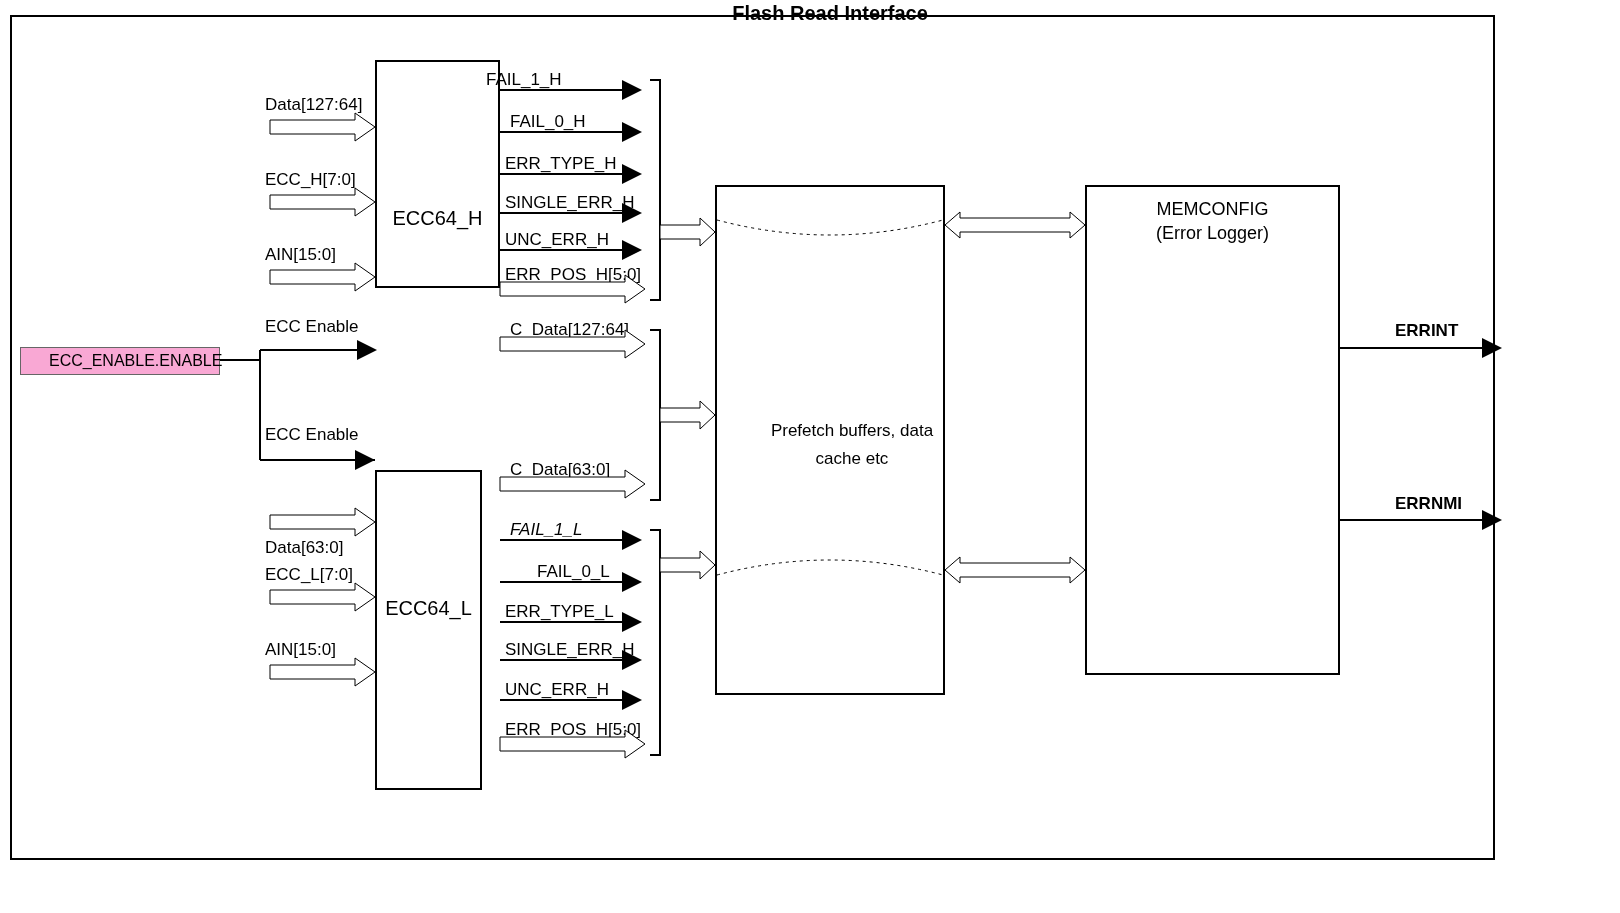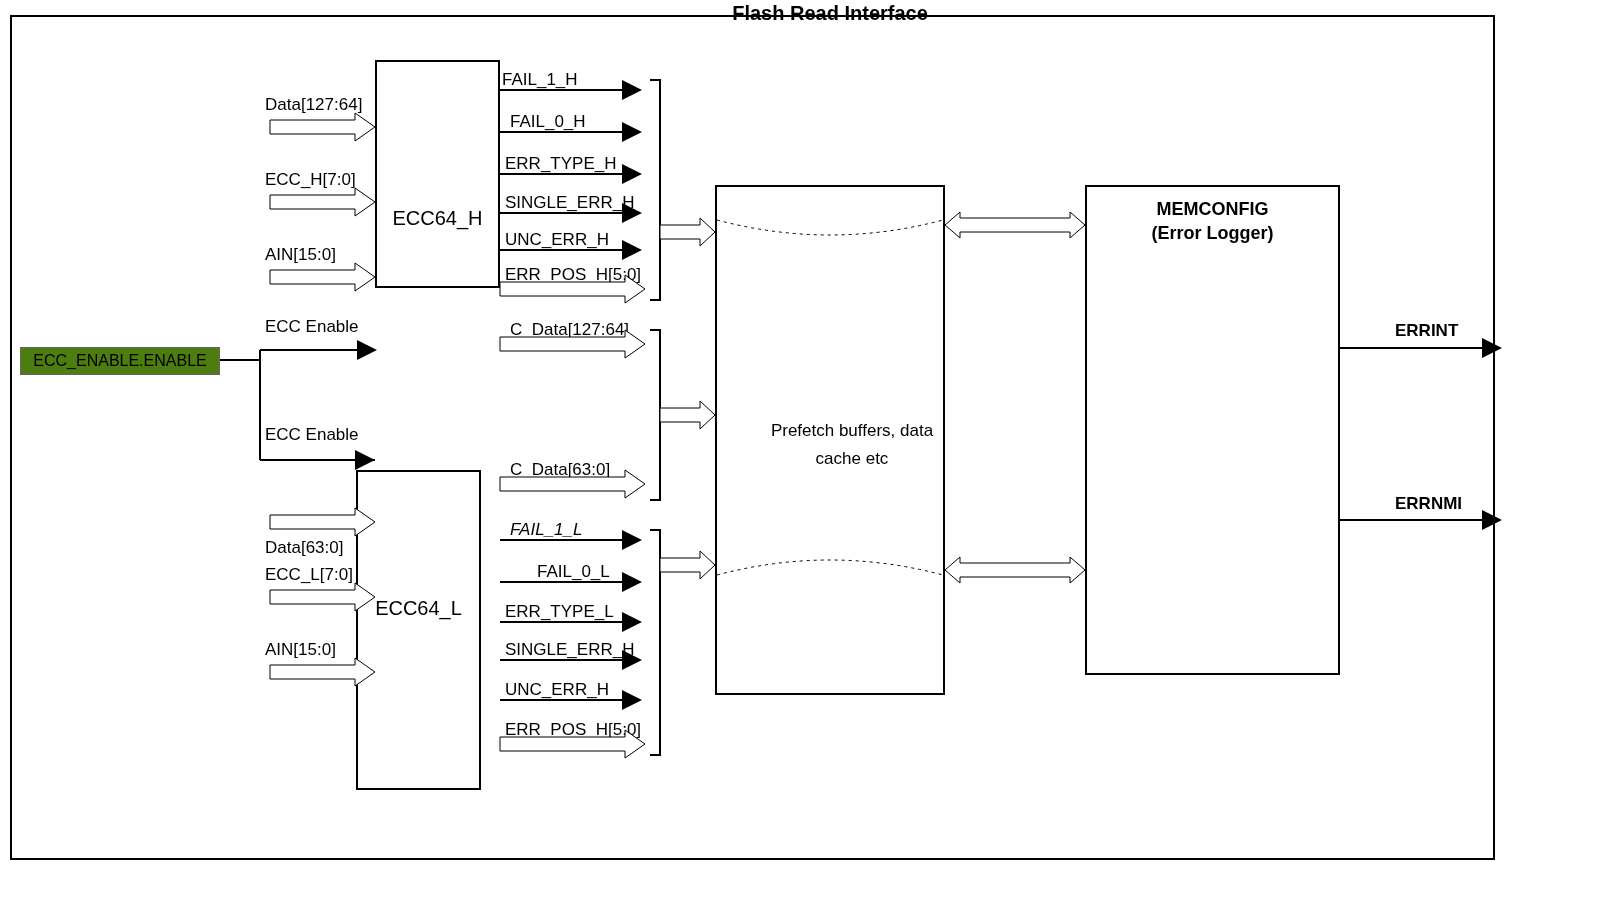--- a/index.html
+++ b/index.html
@@ -24,23 +24,23 @@
     background: #fff;
     text-align: center;
   }
   .block-label {
     position: absolute;
     width: 100%;
     font-weight: bold;
   }
   .reg-box {
     position: absolute;
-    background: #4d7c0f;
+    background: #f9a8d4;
     border: 1px solid #666;
-    padding: 4px 12px;
+    padding: 4px 28px;
     font-size: 16px;
     text-align: center;
   }
   .reg-table {
     position: absolute;
     border: 1px solid #555;
   }
   .reg-row {
     border: 1px solid #555;
     background: #d2e0be;
@@ -60,60 +60,60 @@
     line-height: 28px;
     margin-left: 44px;
   }
   svg.overlay {
     position: absolute;
     left: 0; top: 0;
     width: 1620px; height: 913px;
     pointer-events: none;
   }
   .ecc-title { font-size: 20px; font-weight: normal; }
-  .memconfig-title { font-size: 18px; font-weight: bold; line-height: 24px; }
+  .memconfig-title { font-size: 18px; font-weight: normal; line-height: 24px; }
 </style>
 </head>
 <body>
 
 <div class="outer-box"></div>
 
 <div class="label" style="left:730px; top:0px; width:200px; text-align:center; font-weight:bold; font-size:20px; line-height:26px;">
   <span>Flash Read Interface</span>
 </div>
 
 <div class="reg-box" style="left:20px; top:347px; width:200px;">
   <span>ECC_ENABLE.ENABLE</span>
 </div>
 
 <div class="block" style="left:375px; top:60px; width:125px; height:228px;">
   <div class="block-label ecc-title" style="top:145px;">ECC64_H</div>
 </div>
 
-<div class="block" style="left:356px; top:470px; width:125px; height:320px;">
+<div class="block" style="left:375px; top:470px; width:107px; height:320px;">
   <div class="block-label ecc-title" style="top:125px;">ECC64_L</div>
 </div>
 
 <div class="block" style="left:715px; top:185px; width:230px; height:510px;">
   <div class="prefetch-label" style="top:230px; left:0; right:0;">Prefetch buffers, data cache etc</div>
 </div>
 
 <div class="block" style="left:1085px; top:185px; width:255px; height:490px;">
   <div class="memconfig-title" style="position:absolute; top:10px; width:100%; text-align:center;">
     <span>MEMCONFIG</span><br>
     <span>(Error Logger)</span>
   </div>
 </div>
 
 <div class="label" style="left:265px; top:95px;">Data[127:64]</div>
 <div class="label" style="left:265px; top:170px;">ECC_H[7:0]</div>
 <div class="label" style="left:265px; top:245px;">AIN[15:0]</div>
 <div class="label" style="left:265px; top:317px;">ECC Enable</div>
 
-<div class="label" style="left:502px; top:70px;text-align:center;">FAIL_1_H</div>
+<div class="label" style="left:486px; top:70px;text-align:center;">FAIL_1_H</div>
 <div class="label" style="left:510px; top:112px;">FAIL_0_H</div>
 <div class="label" style="left:505px; top:154px;">ERR_TYPE_H</div>
 <div class="label" style="left:505px; top:193px;">SINGLE_ERR_H</div>
 <div class="label" style="left:505px; top:230px;">UNC_ERR_H</div>
 <div class="label" style="left:505px; top:265px;">ERR_POS_H[5:0]</div>
 <div class="label" style="left:510px; top:320px;">C_Data[127:64]</div>
 
 <div class="label" style="left:265px; top:425px;">ECC Enable</div>
 <div class="label" style="left:265px; top:490px;margin-top:48px;">Data[63:0]</div>
 <div class="label" style="left:265px; top:565px;">ECC_L[7:0]</div>

